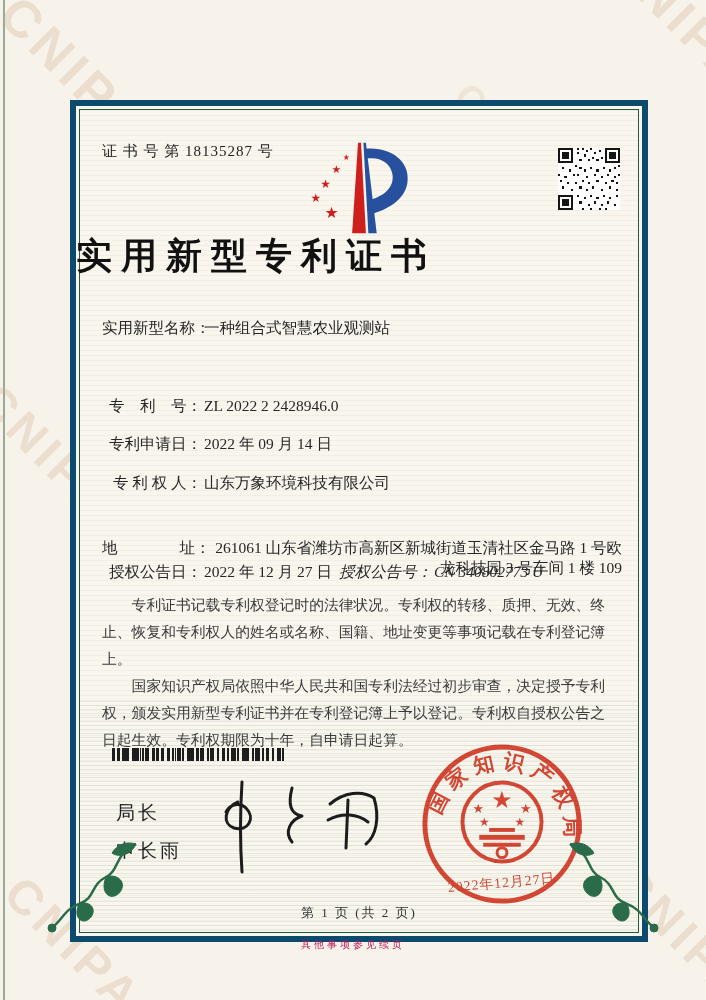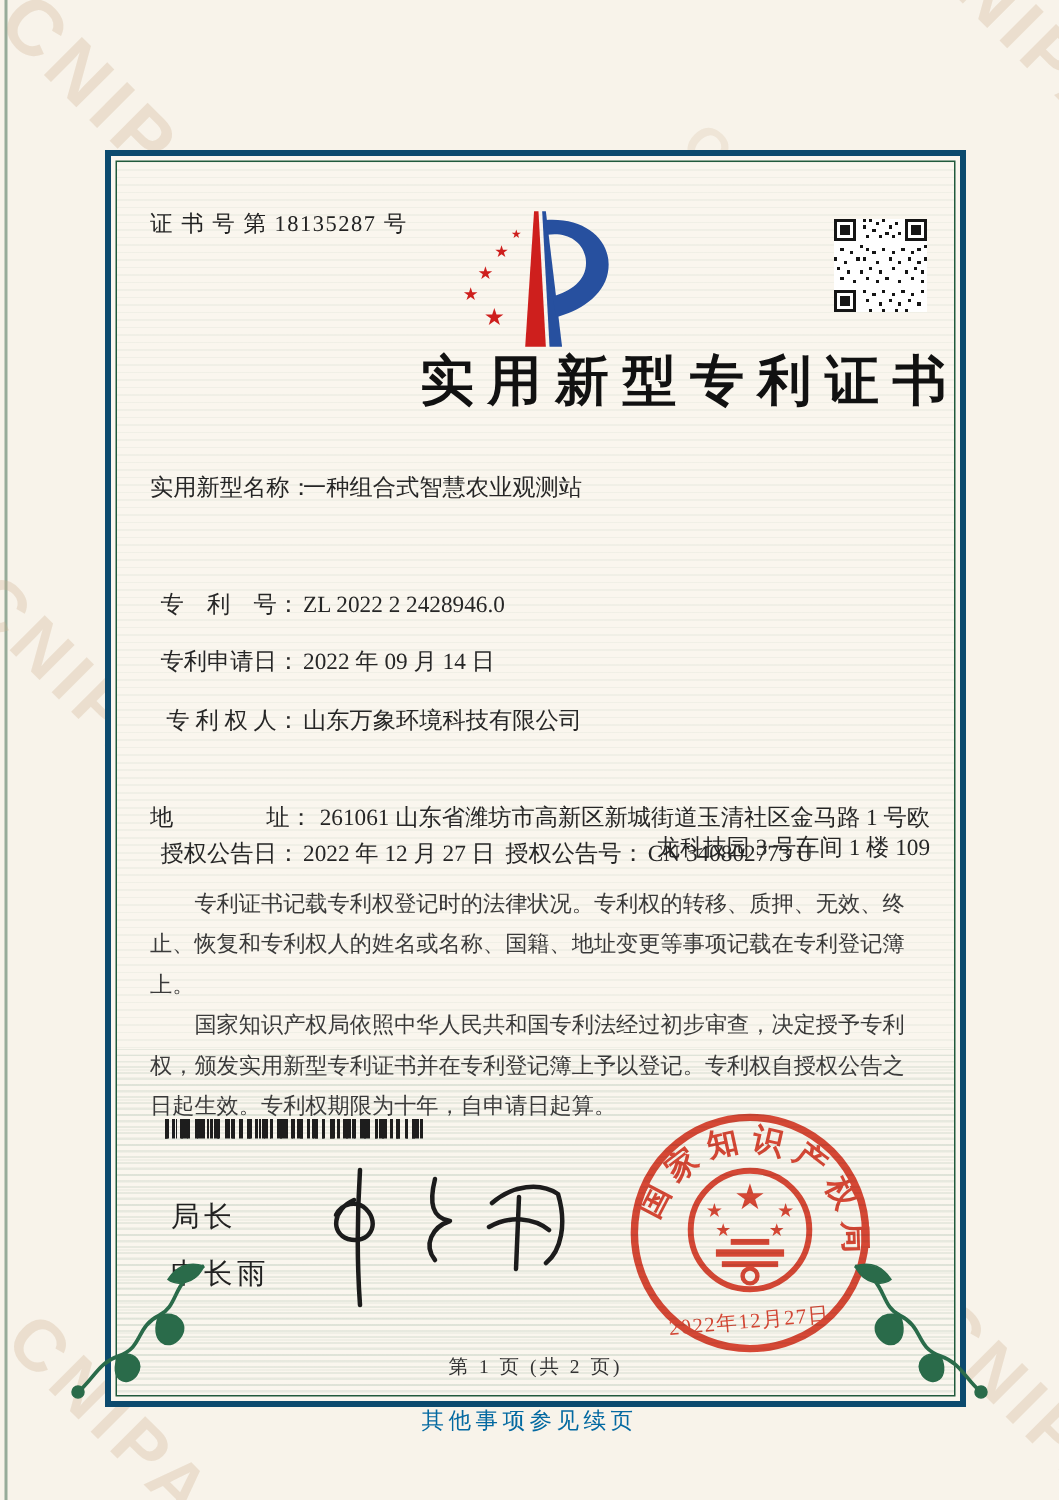--- a/index.html
+++ b/index.html
@@ -8,54 +8,54 @@
     background:#f8f3ea;
     font-family:"Liberation Serif","DejaVu Serif",serif;
     color:#2c2c2c;
   }
   .edge-line{position:absolute;left:3px;top:0;bottom:0;width:2px;
     background:rgba(34,84,56,0.45);}
   .wm{position:absolute;font-family:"Liberation Sans",sans-serif;font-weight:700;
     color:rgba(205,176,142,0.30);transform:rotate(45deg);letter-spacing:5px;
     user-select:none;white-space:nowrap;}
   .frame{position:absolute;left:70px;top:100px;width:566px;height:830px;
-    border:4px solid #0c4a6e;background:#faf6ee;}
+    border:6px solid #0c4a6e;background:#faf6ee;}
   .frame-inner{position:absolute;inset:3px;border:1px solid #215a3c;}
   .texture{position:absolute;inset:4px;
     background:repeating-linear-gradient(180deg,rgba(110,150,125,0.07) 0 1px,rgba(0,0,0,0) 1px 5px);}
   .texture-strong{position:absolute;left:4px;right:4px;top:595px;bottom:4px;
     background:repeating-linear-gradient(180deg,rgba(105,145,120,0.13) 0 1px,rgba(0,0,0,0) 1px 4px);}
   .cert-no{position:absolute;left:26px;top:36px;font-size:15px;letter-spacing:1px;color:#222;}
   .logo{position:absolute;left:225px;top:32px;}
   .qr{position:absolute;left:482px;top:42px;}
-  .title{position:absolute;left:0;right:0;top:126px;text-align:right;
+  .title{position:absolute;left:0;right:0;top:126px;text-align:left;
     font-size:36px;font-weight:700;letter-spacing:9px;color:#111;}
   .row{position:absolute;left:26px;right:20px;display:flex;align-items:flex-start;
     font-size:15.5px;line-height:20px;color:#262626;text-align:right;}
   .lbl{display:inline-block;width:100px;flex:none;white-space:nowrap;}
   .val{display:inline-block;margin-left:2px;}
   .val-addr{width:432px;}
-  .pair2{display:flex;}
+  .pair2{display:flex;font-style:italic;}
   .paras{position:absolute;left:26px;top:486px;width:516px;font-size:14.8px;
     line-height:27px;color:#3a3a3a;}
   .paras p{margin:0;text-indent:2em;}
   .barcode{position:absolute;left:36px;top:642px;width:174px;height:13px;
     background-image:
       repeating-linear-gradient(90deg,#1d1d1d 0 2px,rgba(0,0,0,0) 2px 5px),
       repeating-linear-gradient(90deg,#1d1d1d 0 1px,rgba(0,0,0,0) 1px 7px),
       repeating-linear-gradient(90deg,#1d1d1d 0 3px,rgba(0,0,0,0) 3px 11px);}
   .signer{position:absolute;left:40px;font-size:19px;letter-spacing:3px;color:#222;
     font-family:"Liberation Sans","DejaVu Sans",sans-serif;font-weight:500;}
   .signature{position:absolute;left:120px;top:668px;}
   .seal{position:absolute;left:342px;top:630px;mix-blend-mode:multiply;opacity:0.92;}
   .page-info{position:absolute;left:0;right:0;top:798px;text-align:center;
     font-size:13px;letter-spacing:2px;color:#333;}
   .flourish{position:absolute;width:95px;height:95px;}
   .footer-note{position:absolute;left:0;right:0;top:938px;text-align:center;
-    font-size:15px;letter-spacing:3px;color:#0369a1;}
+    font-size:10px;letter-spacing:3px;color:#be185d;}
   .star{fill:#ce1f1d;}
 </style>
 </head>
 <body>
 
 <div class="edge-line"></div>
 
 <span class="wm" style="left:-18px;top:40px;font-size:52px;">CNIPA</span>
 <span class="wm" style="left:592px;top:-12px;font-size:50px;">CNIPA</span>
 <span class="wm" style="left:440px;top:118px;font-size:38px;color:rgba(205,176,142,0.20);">CNIPA</span>

